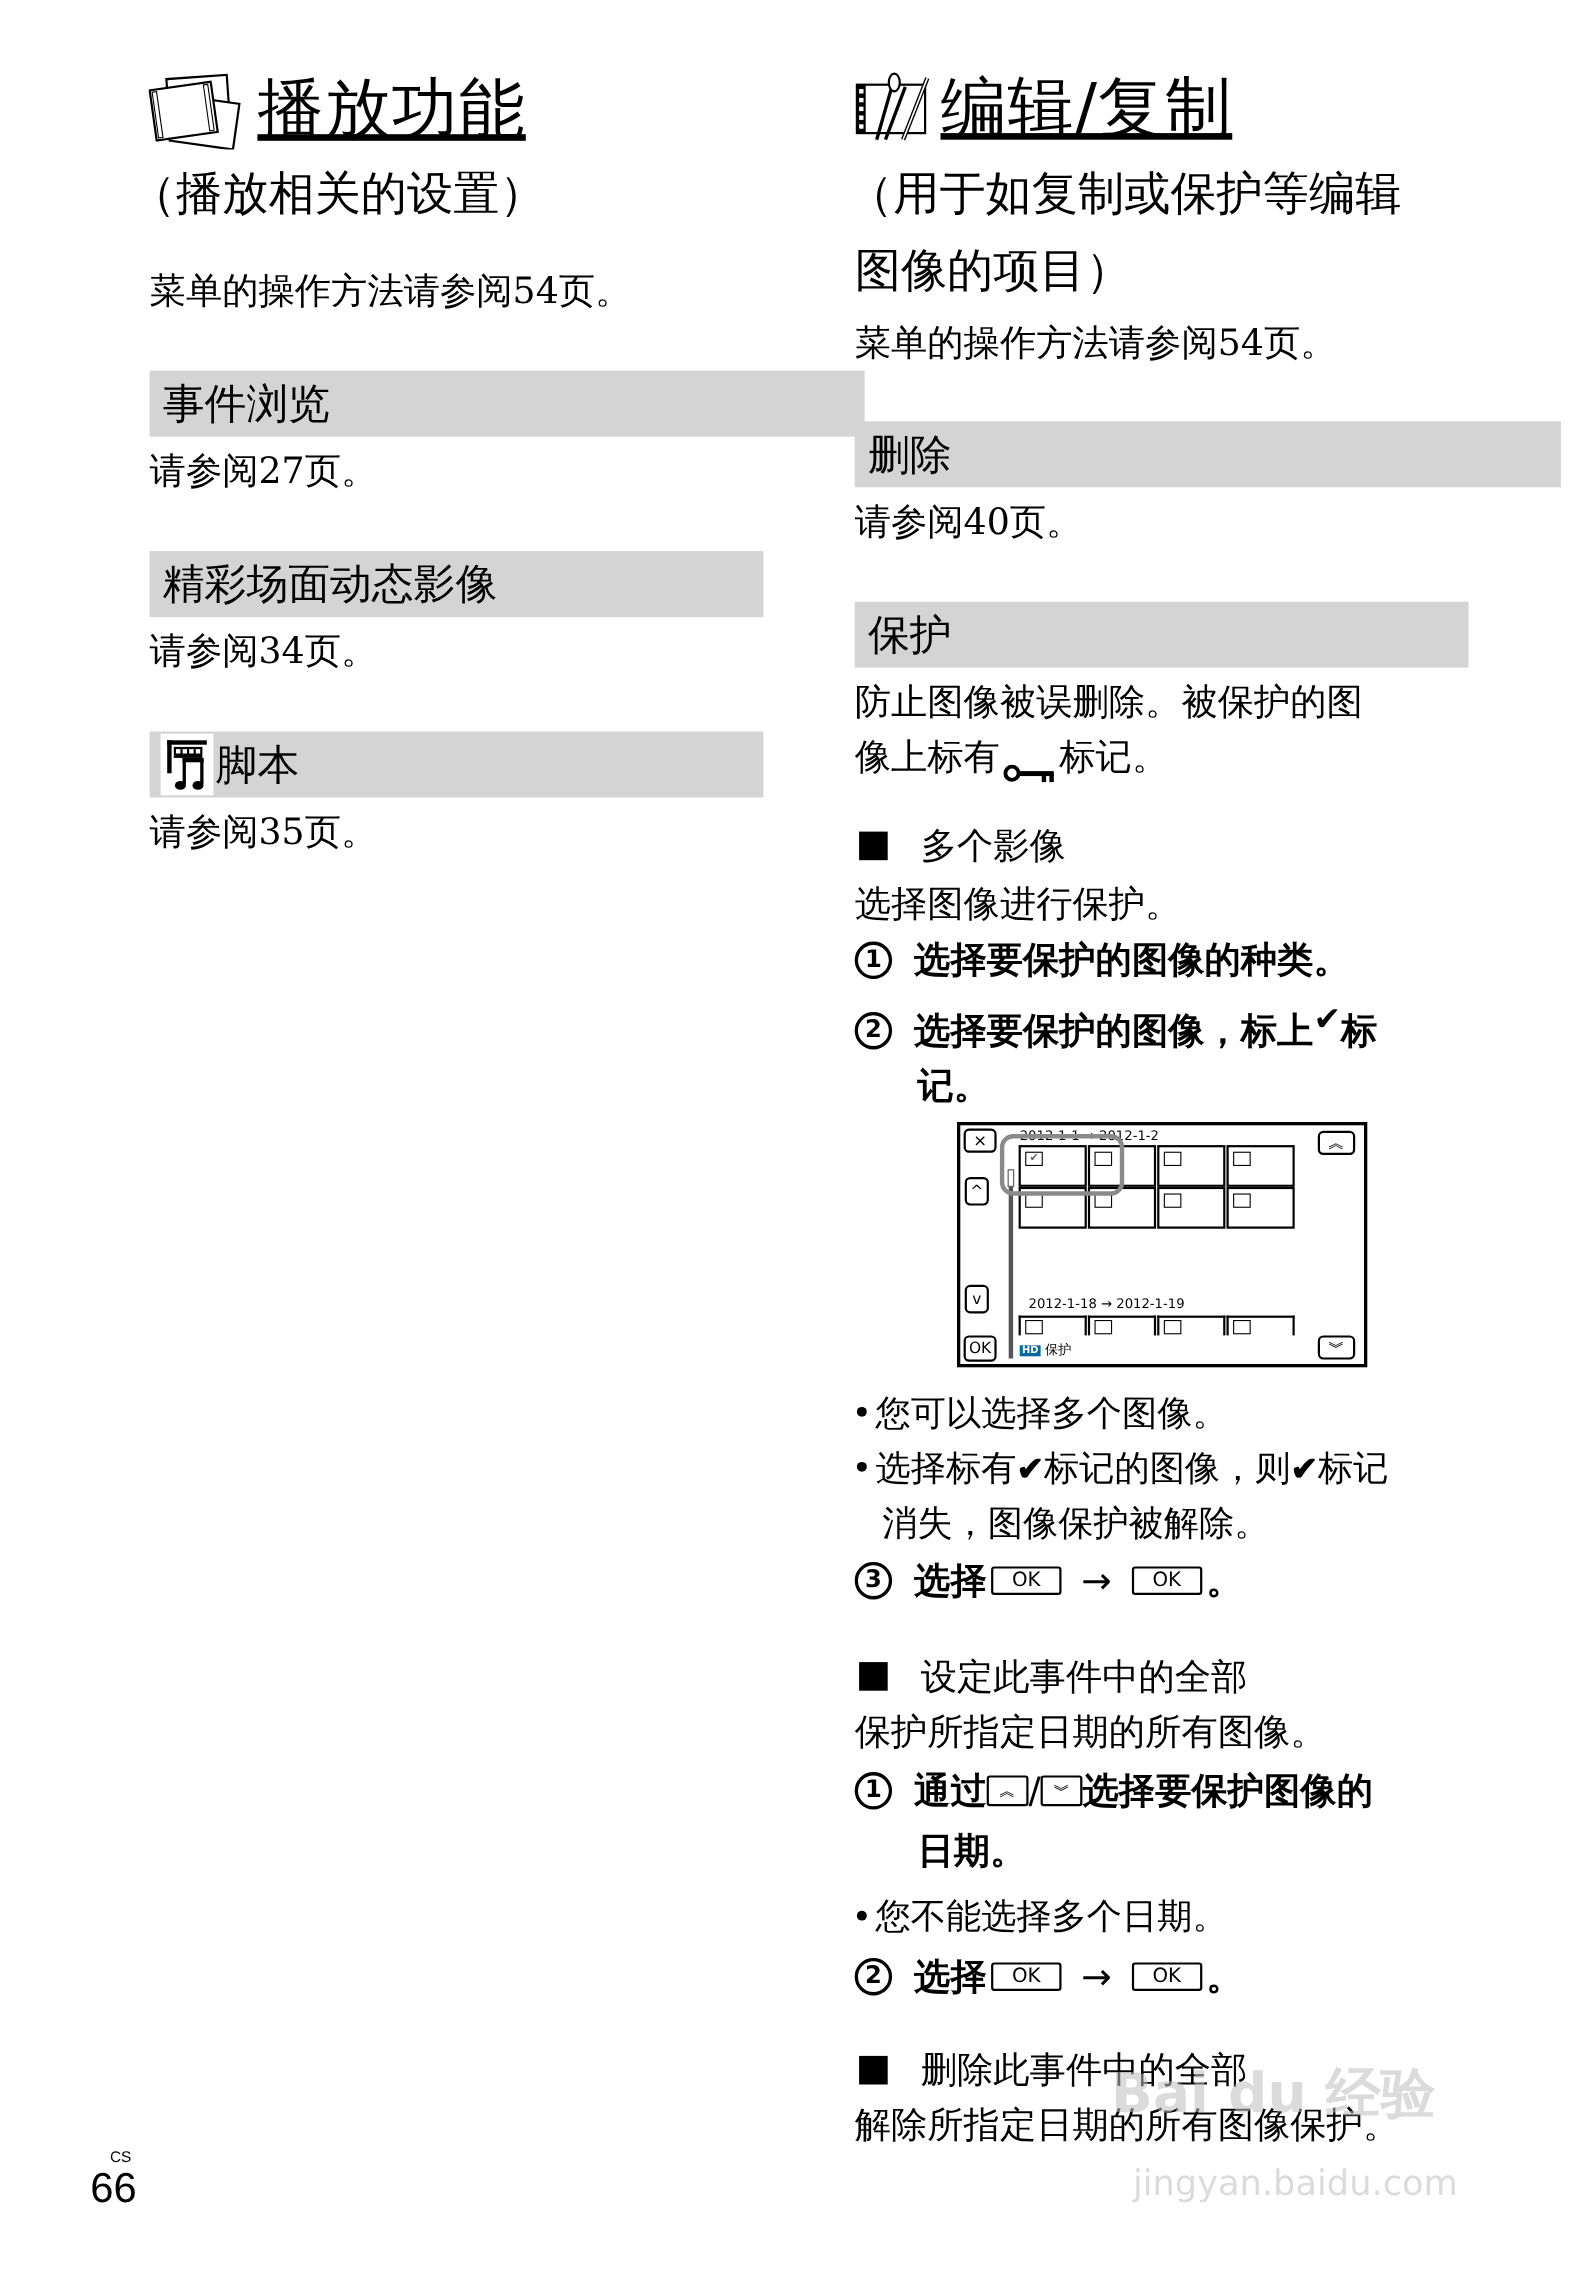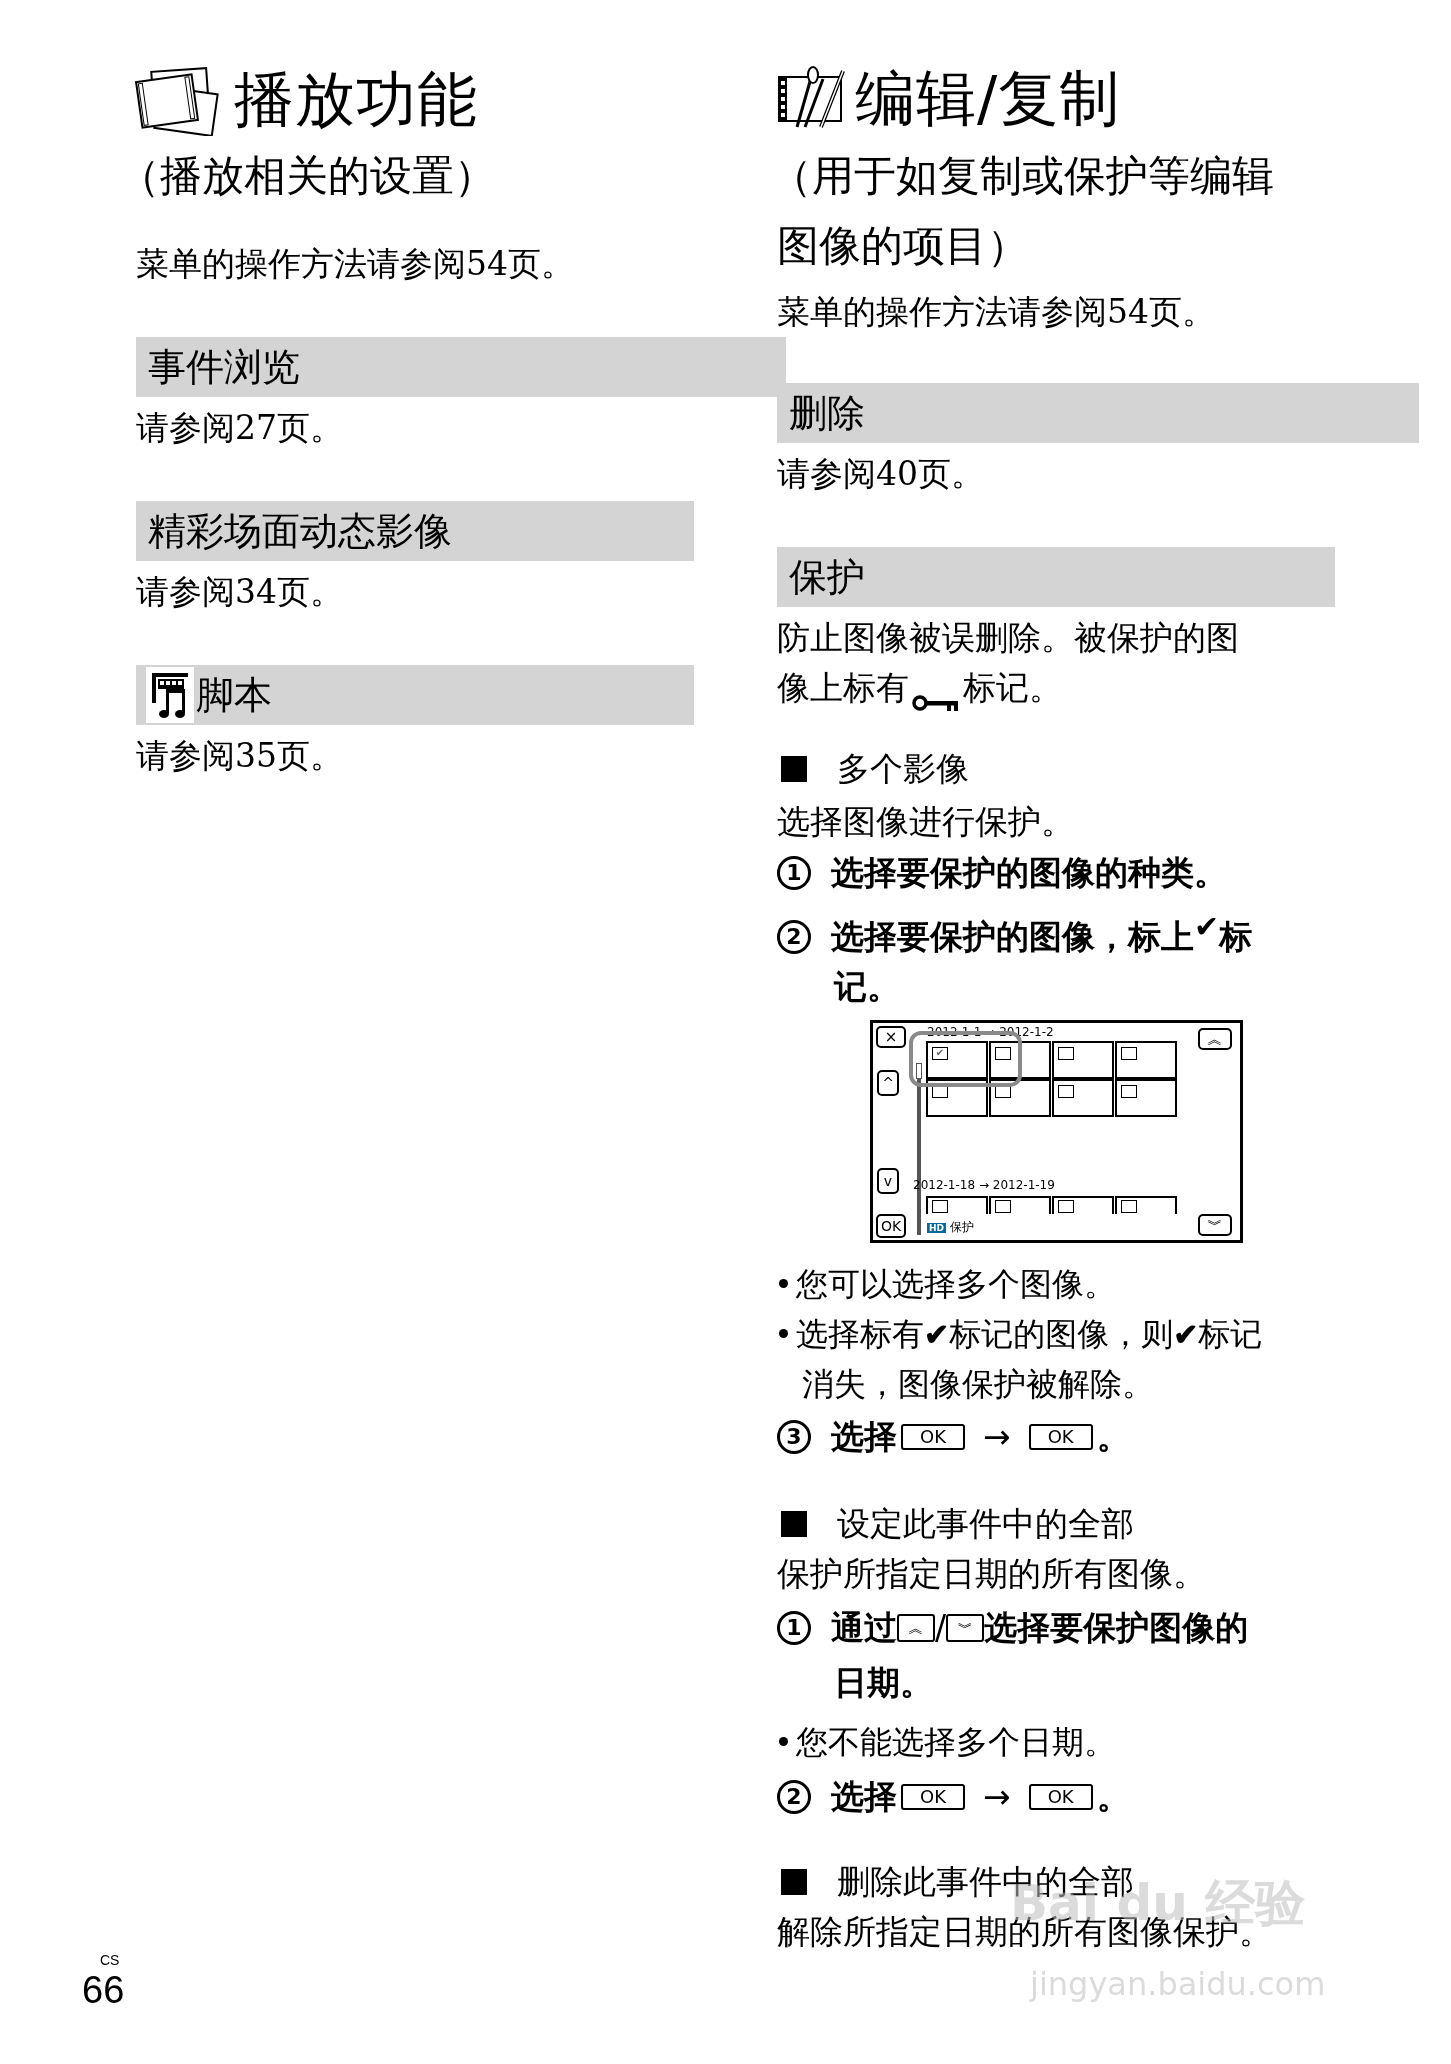--- a/index.html
+++ b/index.html
@@ -3,21 +3,21 @@
   <meta charset="utf-8">
   <style>
     html, body { margin: 0; padding: 0; background: #ffffff; }
     body {
       width: 1451px; height: 2064px; position: relative; overflow: hidden;
       font-family: "DejaVu Sans", "Liberation Sans", sans-serif; color: #000;
     }
     .abs { position: absolute; }
     .title {
       font-family: "DejaVu Sans", sans-serif; font-size: 60px; line-height: 72px;
-      white-space: nowrap; letter-spacing: 1px;
+      white-space: nowrap; letter-spacing: 1px; text-decoration: underline;
     }
     .subtitle {
       font-family: "DejaVu Sans", sans-serif; font-size: 42px; line-height: 68px;
       white-space: nowrap;
     }
     .body-text {
       font-family: "DejaVu Serif", "Liberation Serif", serif; font-size: 33px; line-height: 48px;
       white-space: nowrap;
     }
     .bar {
@@ -239,21 +239,21 @@
   <div class="thumb" style="left:116px; top:56px; width:62px; height:38px;">
       <div class="cb"></div>
     </div>
   <div class="thumb" style="left:179px; top:56px; width:62px; height:38px;">
       <div class="cb"></div>
     </div>
   <div class="thumb" style="left:242px; top:56px; width:62px; height:38px;">
       <div class="cb"></div>
     </div>
 
-  <div class="date" style="left:40px; top:155px;">2012-1-18 → 2012-1-19</div>
+  <div class="date" style="left:62px; top:155px;">2012-1-18 → 2012-1-19</div>
 
   <div class="thumb" style="left:53px; top:173px; width:62px; height:18px; border-bottom:none;">
       <div class="cb" style="top:2px;"></div>
     </div>
   <div class="thumb" style="left:116px; top:173px; width:62px; height:18px; border-bottom:none;">
       <div class="cb" style="top:2px;"></div>
     </div>
   <div class="thumb" style="left:179px; top:173px; width:62px; height:18px; border-bottom:none;">
       <div class="cb" style="top:2px;"></div>
     </div>

